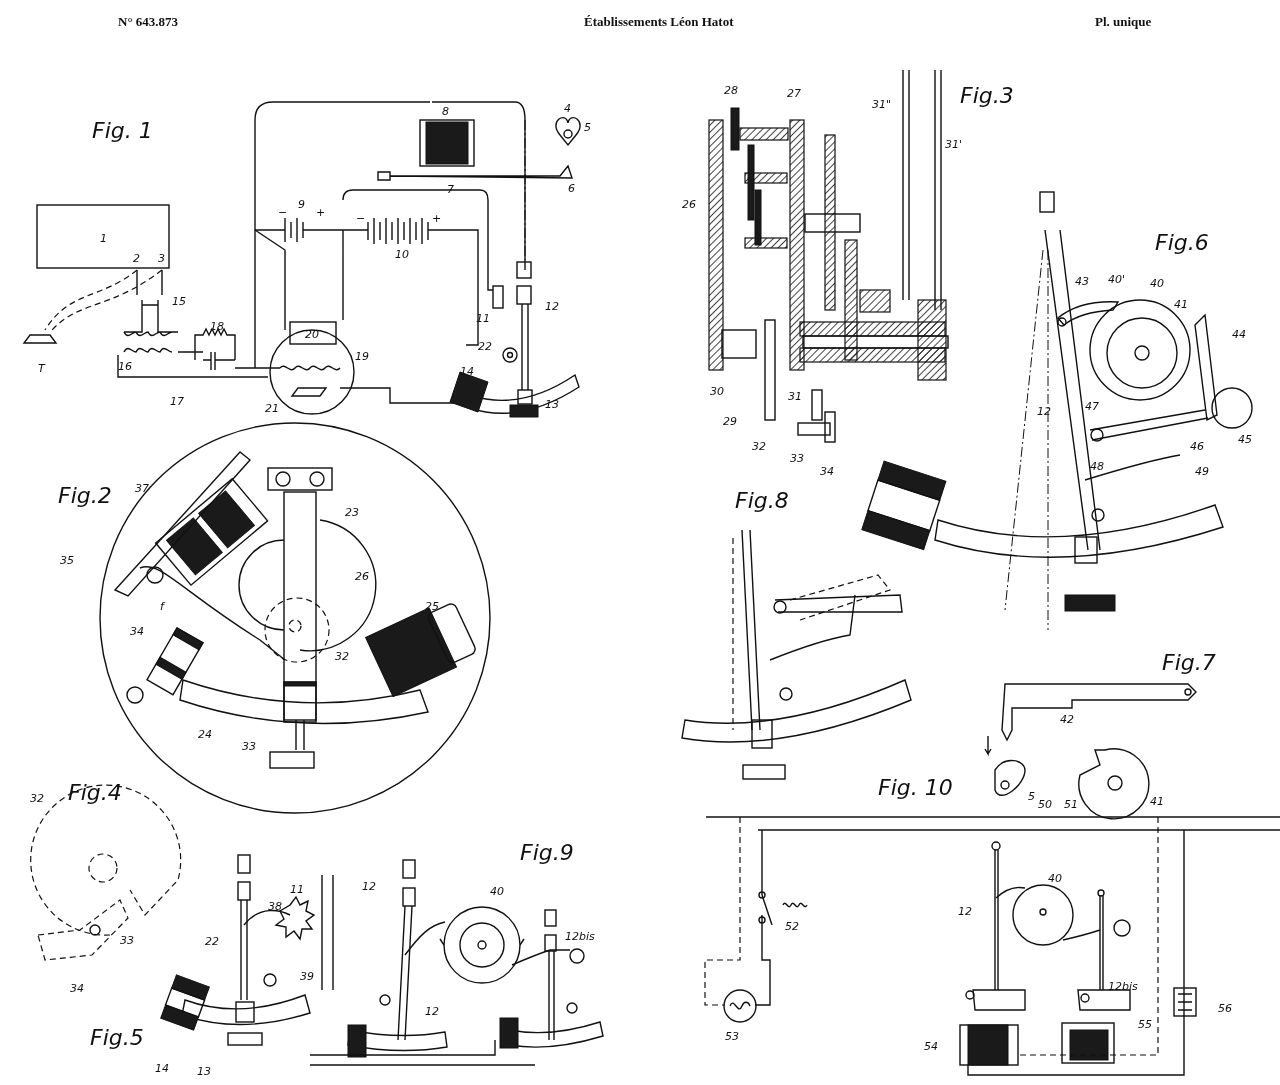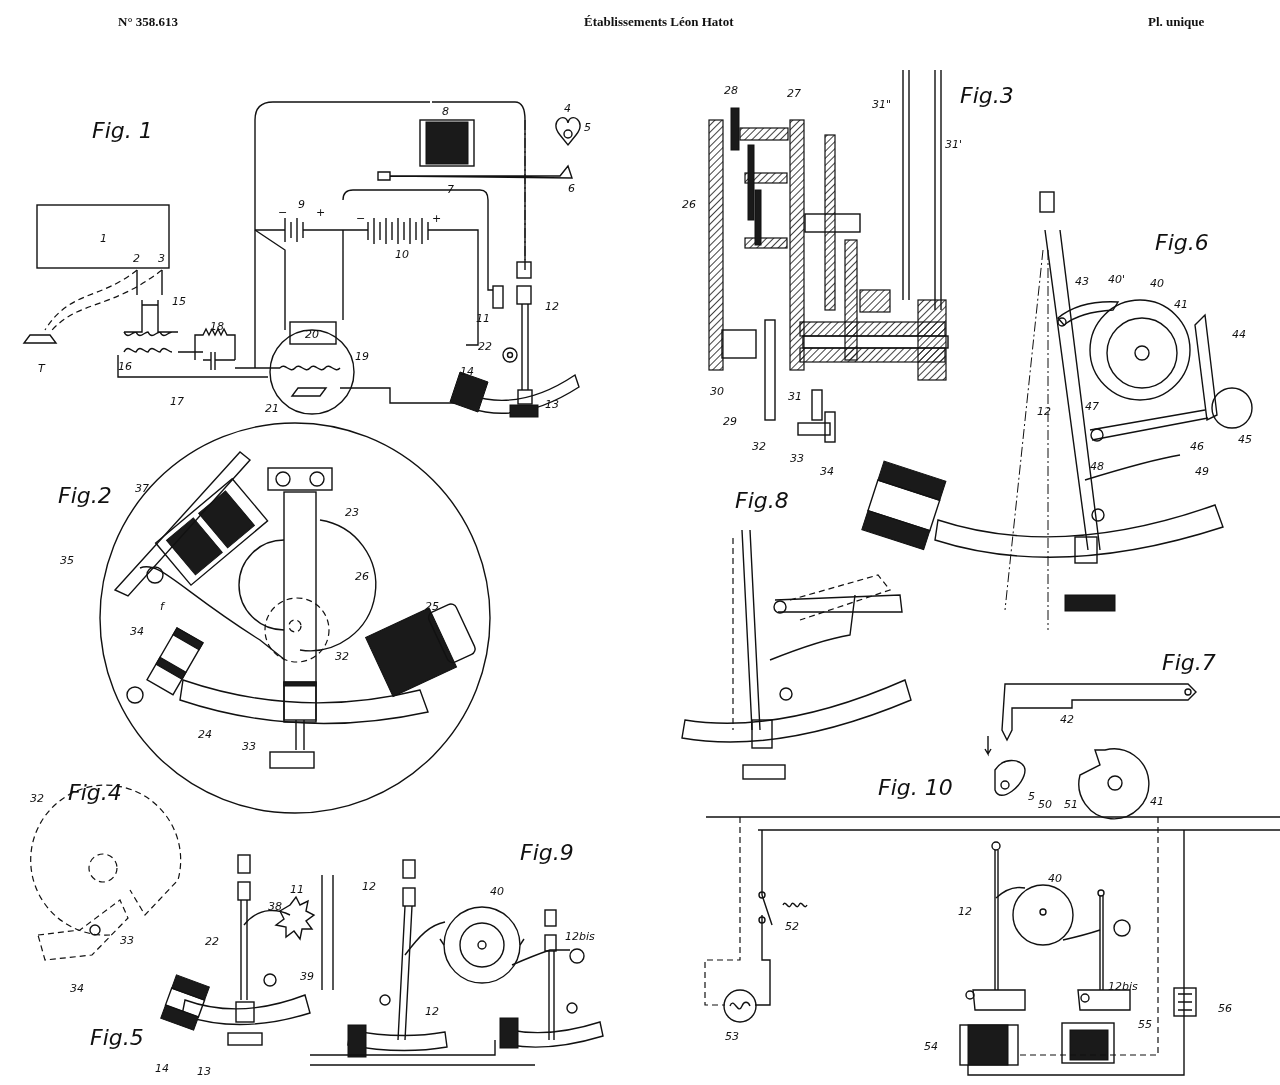--- a/index.html
+++ b/index.html
@@ -10,23 +10,23 @@
   .fig{font-family:"DejaVu Sans",sans-serif;font-style:italic;font-size:22px;fill:#111;}
   .ln{stroke:#111;fill:none;stroke-width:1.4;}
   .dash{stroke:#111;fill:none;stroke-width:1.2;stroke-dasharray:6 4;}
   .dashdot{stroke:#111;fill:none;stroke-width:1;stroke-dasharray:10 3 2 3;}
   .blk{fill:#1a1a1a;stroke:#111;}
   .hatch{fill:url(#hatch);stroke:#111;stroke-width:1.2;}
 </style>
 </head>
 <body>
 
-<div class="hdr" style="left:118px">N° 358.613</div>
+<div class="hdr" style="left:118px">N° 643.873</div>
 <div class="hdr" style="left:584px">Établissements Léon Hatot</div>
-<div class="hdr" style="left:1148px">Pl. unique</div>
+<div class="hdr" style="left:1095px">Pl. unique</div>
 
 <svg width="1280" height="1085" viewBox="0 0 1280 1085">
   <defs>
     <pattern id="hatch" width="5" height="5" patternUnits="userSpaceOnUse" patternTransform="rotate(45)">
       <line x1="0" y1="0" x2="0" y2="5" stroke="#111" stroke-width="1.6"></line>
     </pattern>
   </defs>
 
   <g>
     <text class="fig" x="92" y="138">Fig. 1</text>

